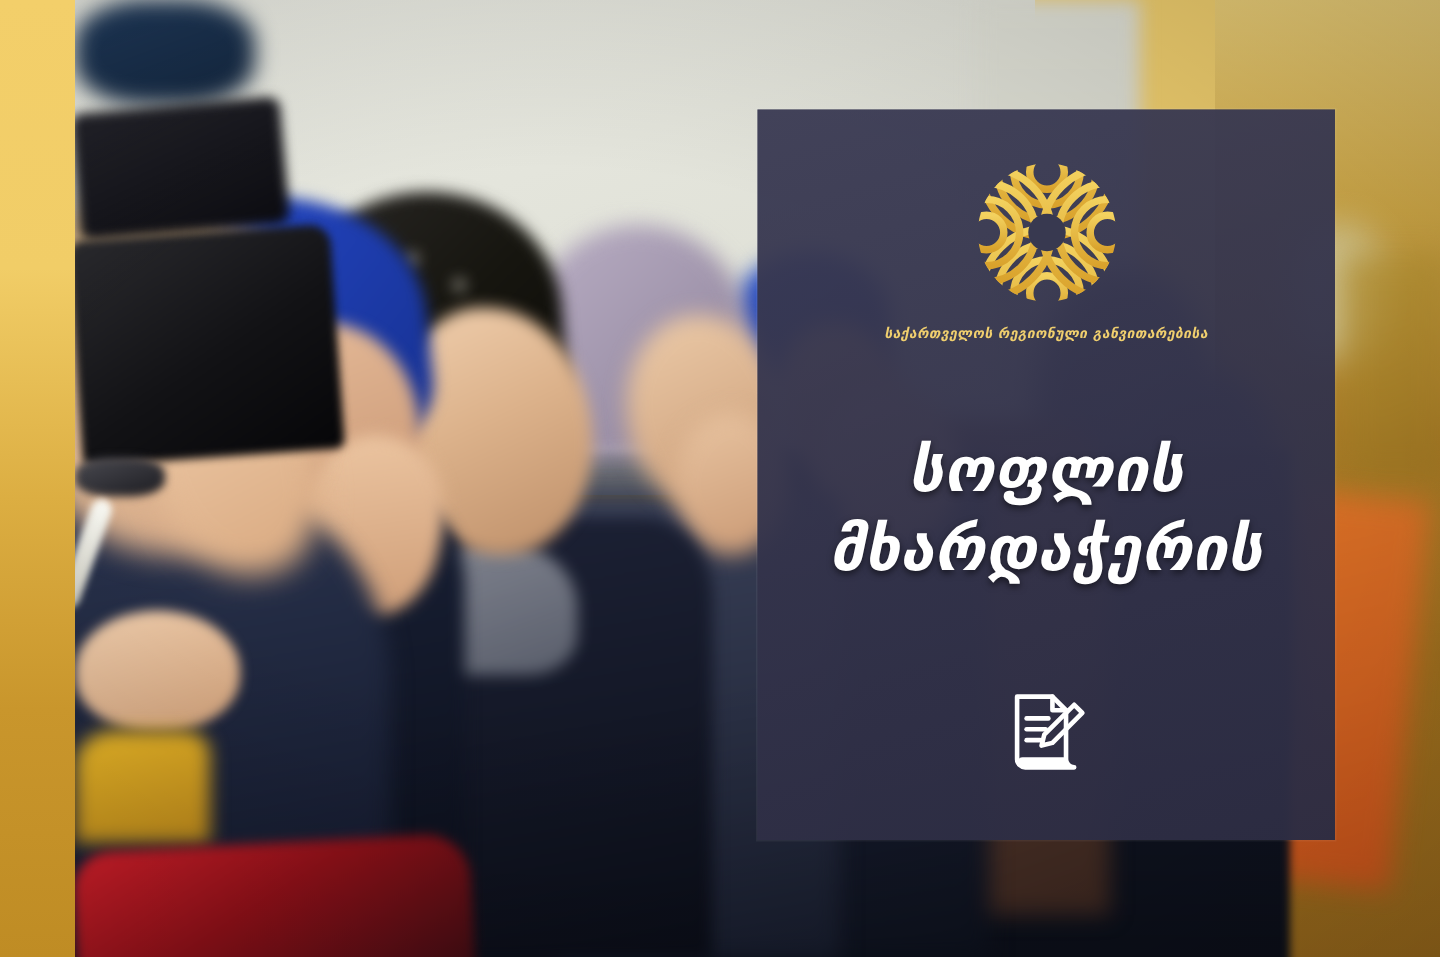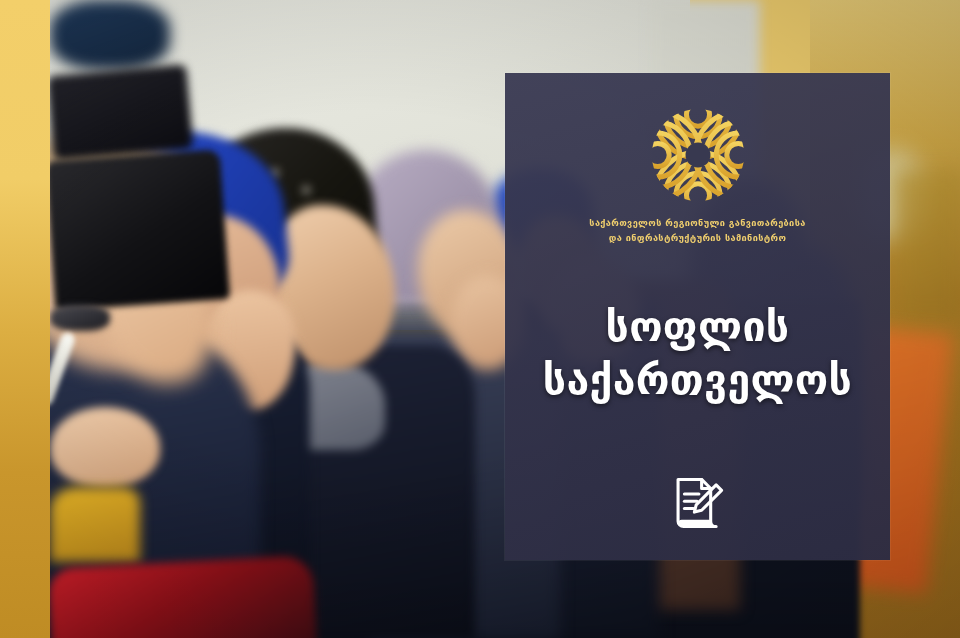--- a/index.html
+++ b/index.html
@@ -1,20 +1,21 @@
 <!DOCTYPE html>
 <html><head>
 <meta charset="utf-8">
 <style>
   html,body{margin:0;padding:0;background:#222;}
   *{box-sizing:border-box;}
   .stage{
     position:relative;width:960px;height:638px;overflow:hidden;
     font-family:"DejaVu Sans","Liberation Sans",sans-serif;
     background:#0c4a6e;
+    font-style:italic;
   }
 
   
   .photo{position:absolute;inset:0;overflow:hidden;}
 
   
   .backdrop{position:absolute;inset:0;background:#f4d270;}
 
   
   .left-bar{
@@ -399,26 +400,25 @@
           <circle cx="92" cy="50" r="23"></circle>
           <circle cx="92" cy="50" r="34"></circle>
           <circle cx="92" cy="50" r="45"></circle>
         </g>
         <circle cx="50" cy="50" r="13" fill="#383950"></circle>
       </svg>
     </div>
 
     <div class="ministry">
       <div>საქართველოს რეგიონული განვითარებისა</div>
-      <div>და ინფრასტრუქტურის სამინისტრო</div>
     </div>
 
     <div class="headline">
       <span class="hl-white">სოფლის</span>
-      <span class="hl-white">საქართველოს</span>
+      <span class="hl-white">მხარდაჭერის</span>
     </div>
 
     <div class="doc-icon">
       <svg viewBox="0 0 64 68" aria-hidden="true" fill="none" stroke="#ffffff" stroke-width="3.4" stroke-linecap="round" stroke-linejoin="round">
         <path d="M10 8 h26 l10 10 v36 a6 6 0 0 0 6 6 H16 a6 6 0 0 1 -6 -6 Z"></path>
         <path d="M36 8 v10 h10"></path>
         <path d="M17 24 h16"></path>
         <path d="M17 32 h14"></path>
         <path d="M17 40 h10"></path>
         <path d="M14 56 h30" stroke-width="7"></path>

